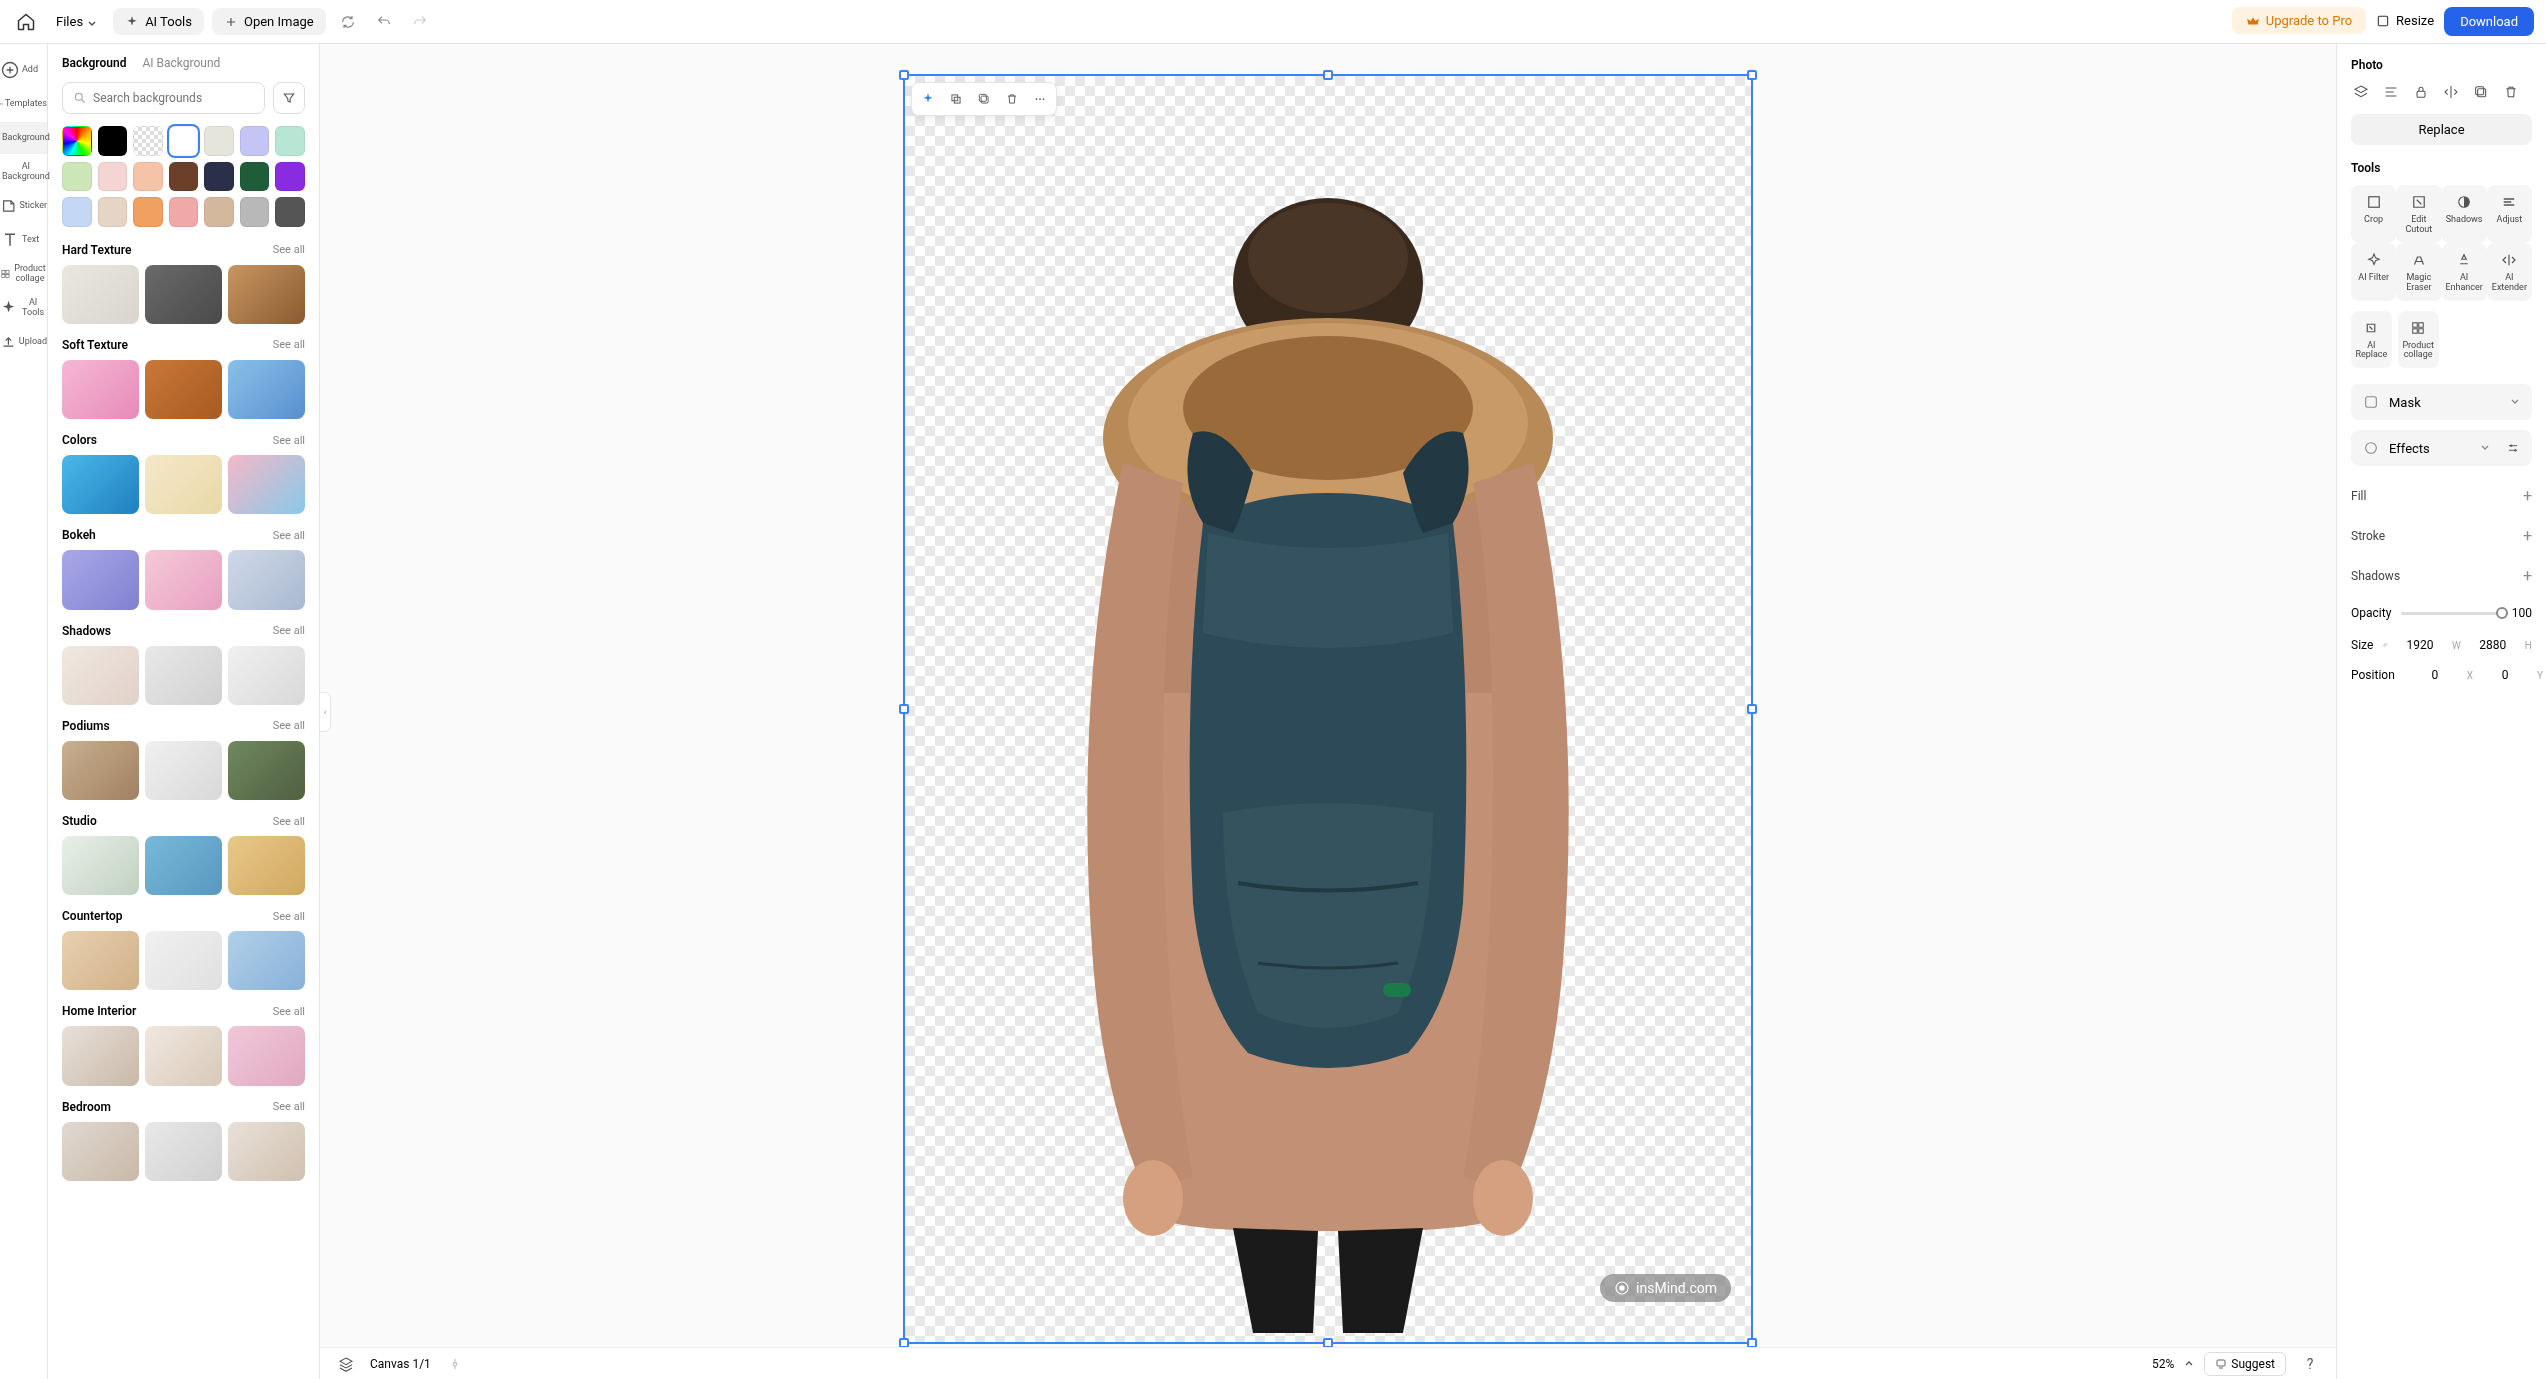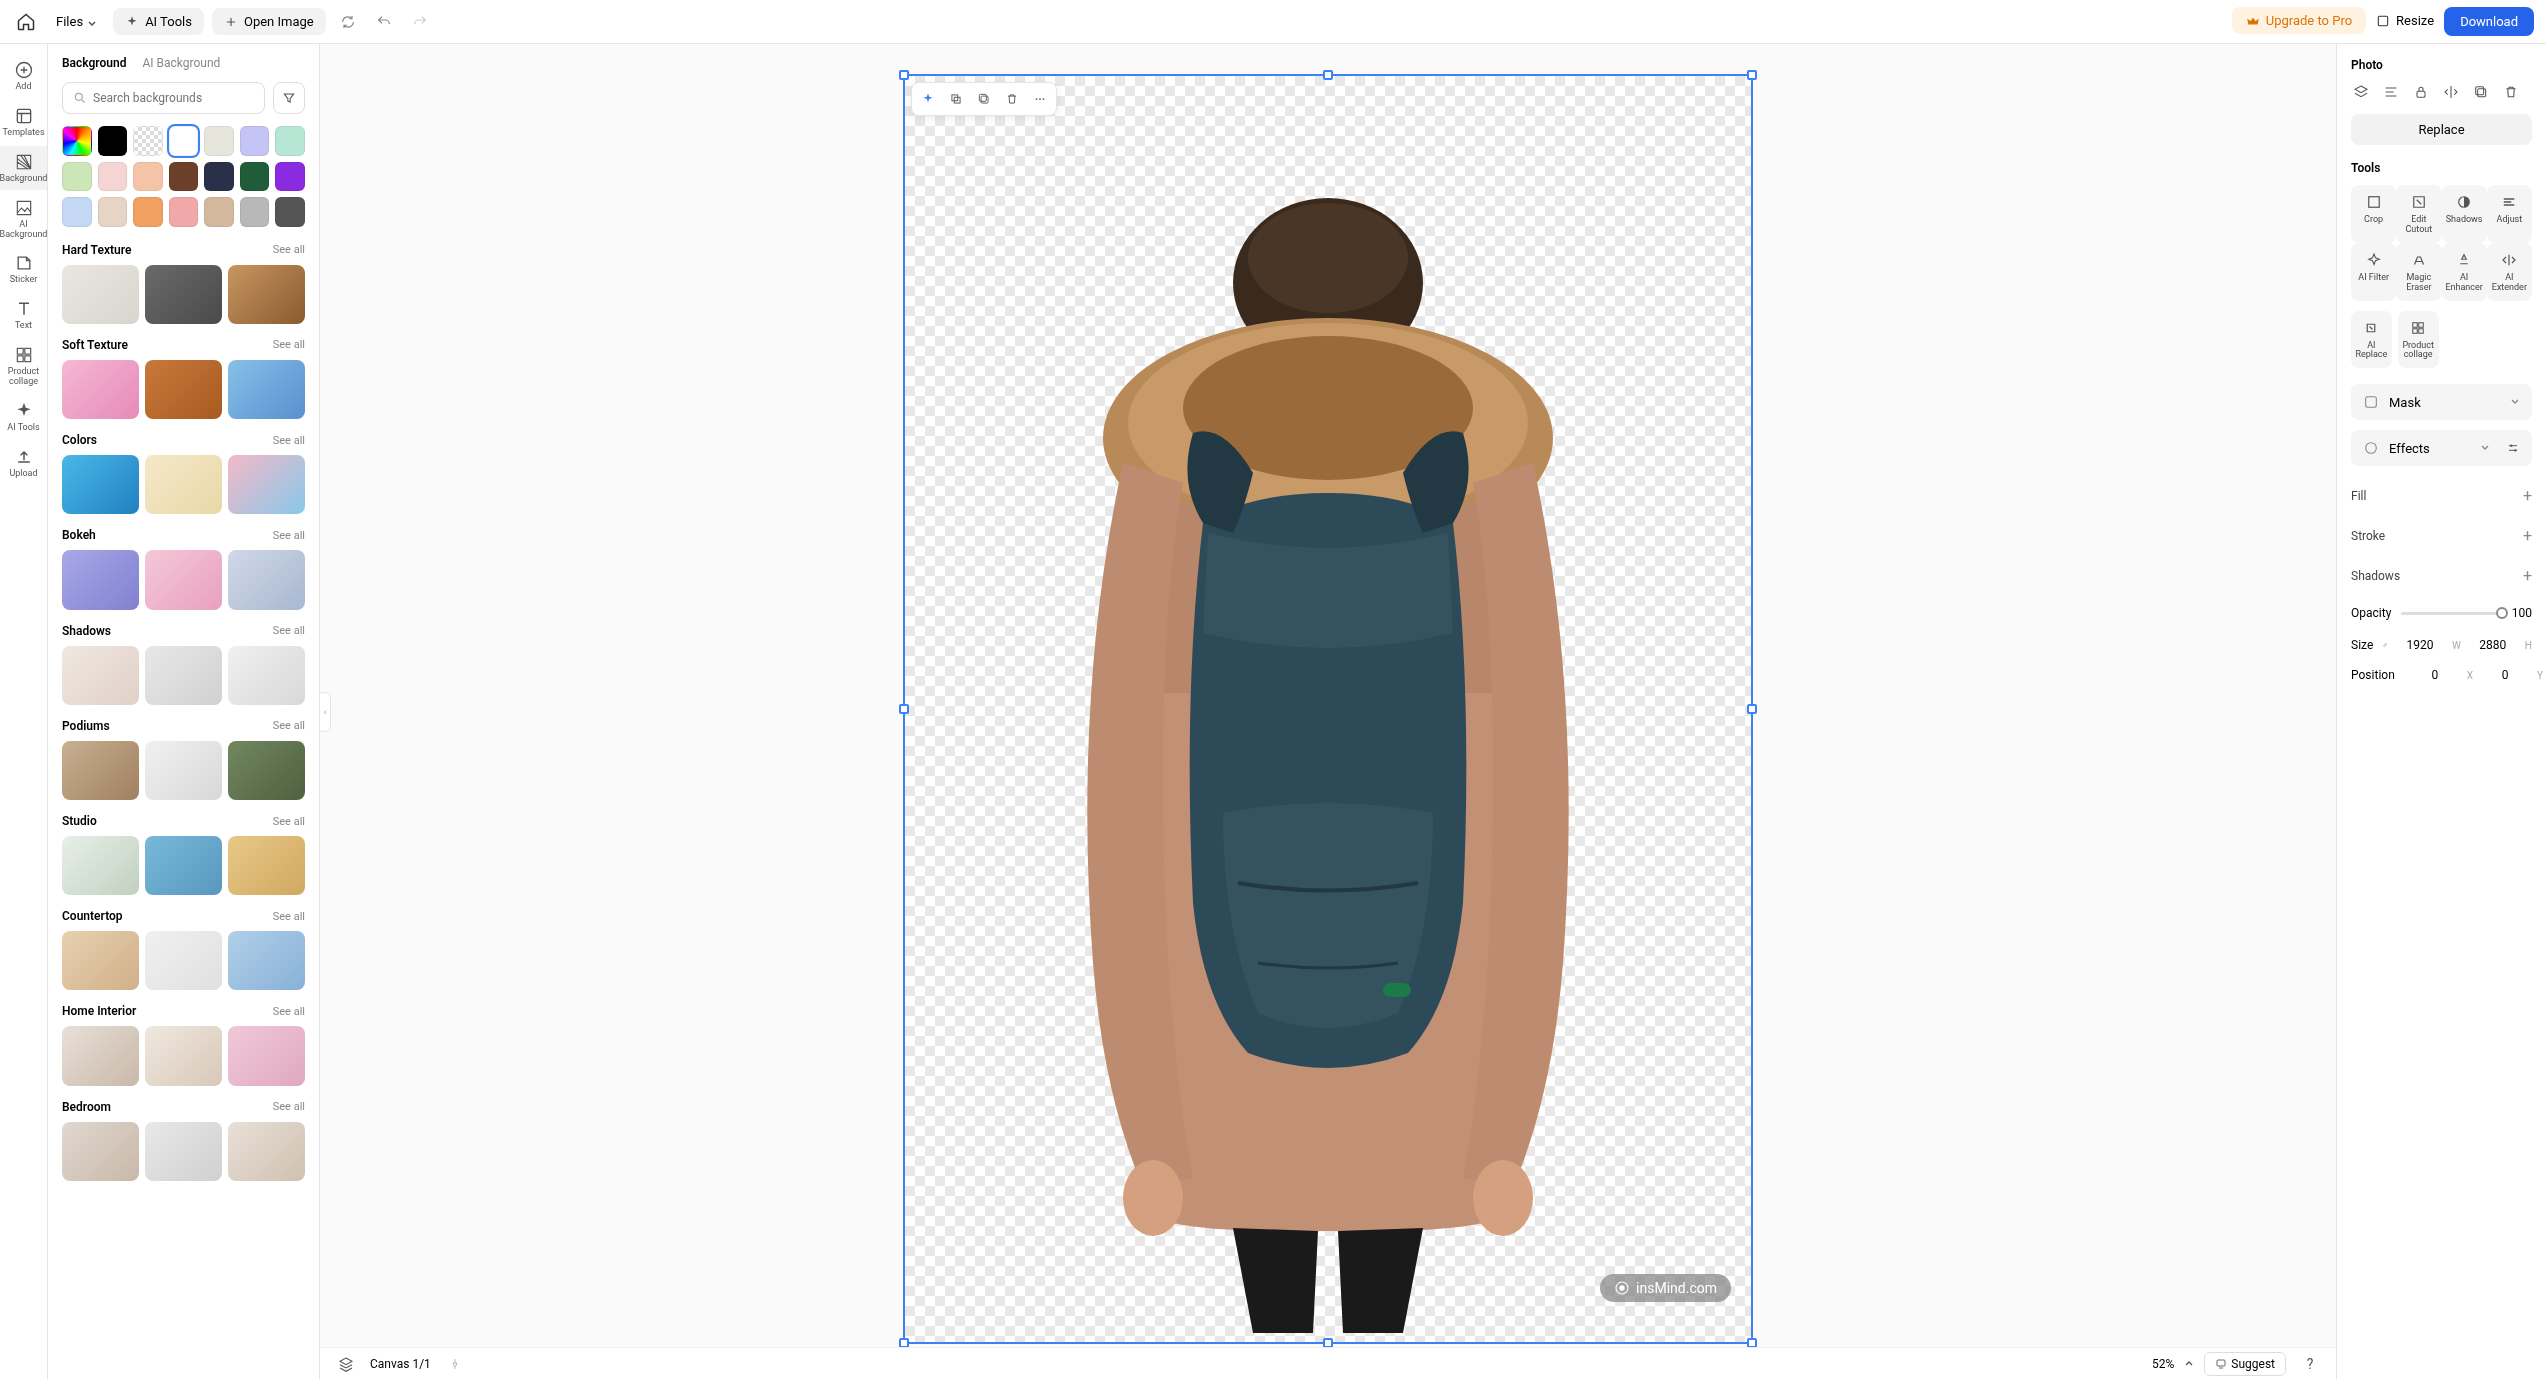--- a/index.html
+++ b/index.html
@@ -10,21 +10,21 @@
 .icon-btn{width:28px;height:28px;display:flex;align-items:center;justify-content:center;border-radius:6px;cursor:pointer}
 .home-icon{width:20px;height:20px}
 .files-btn{display:flex;align-items:flex-end;gap:4px;font-size:13px;padding:4px 8px;border-radius:6px;cursor:pointer}
 .ai-tools-btn{display:flex;align-items:center;gap:6px;background:#f2f2f2;padding:6px 12px;border-radius:8px;font-size:13px;cursor:pointer}
 .open-img-btn{display:flex;align-items:center;gap:6px;background:#f2f2f2;padding:6px 12px;border-radius:8px;font-size:13px;cursor:pointer}
 .upgrade-btn{display:flex;align-items:center;gap:6px;background:#fff2e0;color:#d97706;padding:6px 14px;border-radius:8px;font-size:13px;cursor:pointer}
 .resize-btn{display:flex;align-items:center;gap:6px;padding:6px 10px;border-radius:8px;font-size:13px;cursor:pointer}
 .download-btn{background:#2563eb;color:#ffffff;padding:7px 16px;border-radius:8px;font-size:13px;cursor:pointer;border:none}
 .main{display:flex;height:calc(100% - 44px)}
 .vrail{width:48px;border-right:1px solid #e5e5e5;display:flex;flex-direction:column;align-items:center;padding-top:10px;gap:2px}
-.vrail-item{display:flex;flex-direction:column;align-items:center;gap:2px;padding:6px 0;width:100%;cursor:pointer;font-size:9px;color:#555;text-align:center;line-height:1.1}
+.vrail-item{display:flex;flex-direction:row;align-items:center;gap:2px;padding:6px 0;width:100%;cursor:pointer;font-size:9px;color:#555;text-align:center;line-height:1.1}
 .vrail-item.active{background:#f2f2f2}
 .vrail-item svg{width:20px;height:20px}
 .left-panel{width:272px;border-right:1px solid #e5e5e5;display:flex;flex-direction:column;padding:12px 14px;overflow-y:auto}
 .lp-tabs{display:flex;gap:16px;font-size:12px;margin-bottom:12px}
 .lp-tab{cursor:pointer;color:#888}
 .lp-tab.active{color:#000;font-weight:600}
 .search-row{display:flex;gap:8px;margin-bottom:12px}
 .search-box{flex:1;display:flex;align-items:center;gap:6px;border:1px solid #ddd;border-radius:8px;padding:6px 10px;font-size:12px;color:#888}
 .search-box input{border:none;outline:none;flex:1;font-size:12px}
 .filter-btn{width:32px;height:32px;border:1px solid #ddd;border-radius:8px;display:flex;align-items:center;justify-content:center;cursor:pointer}

